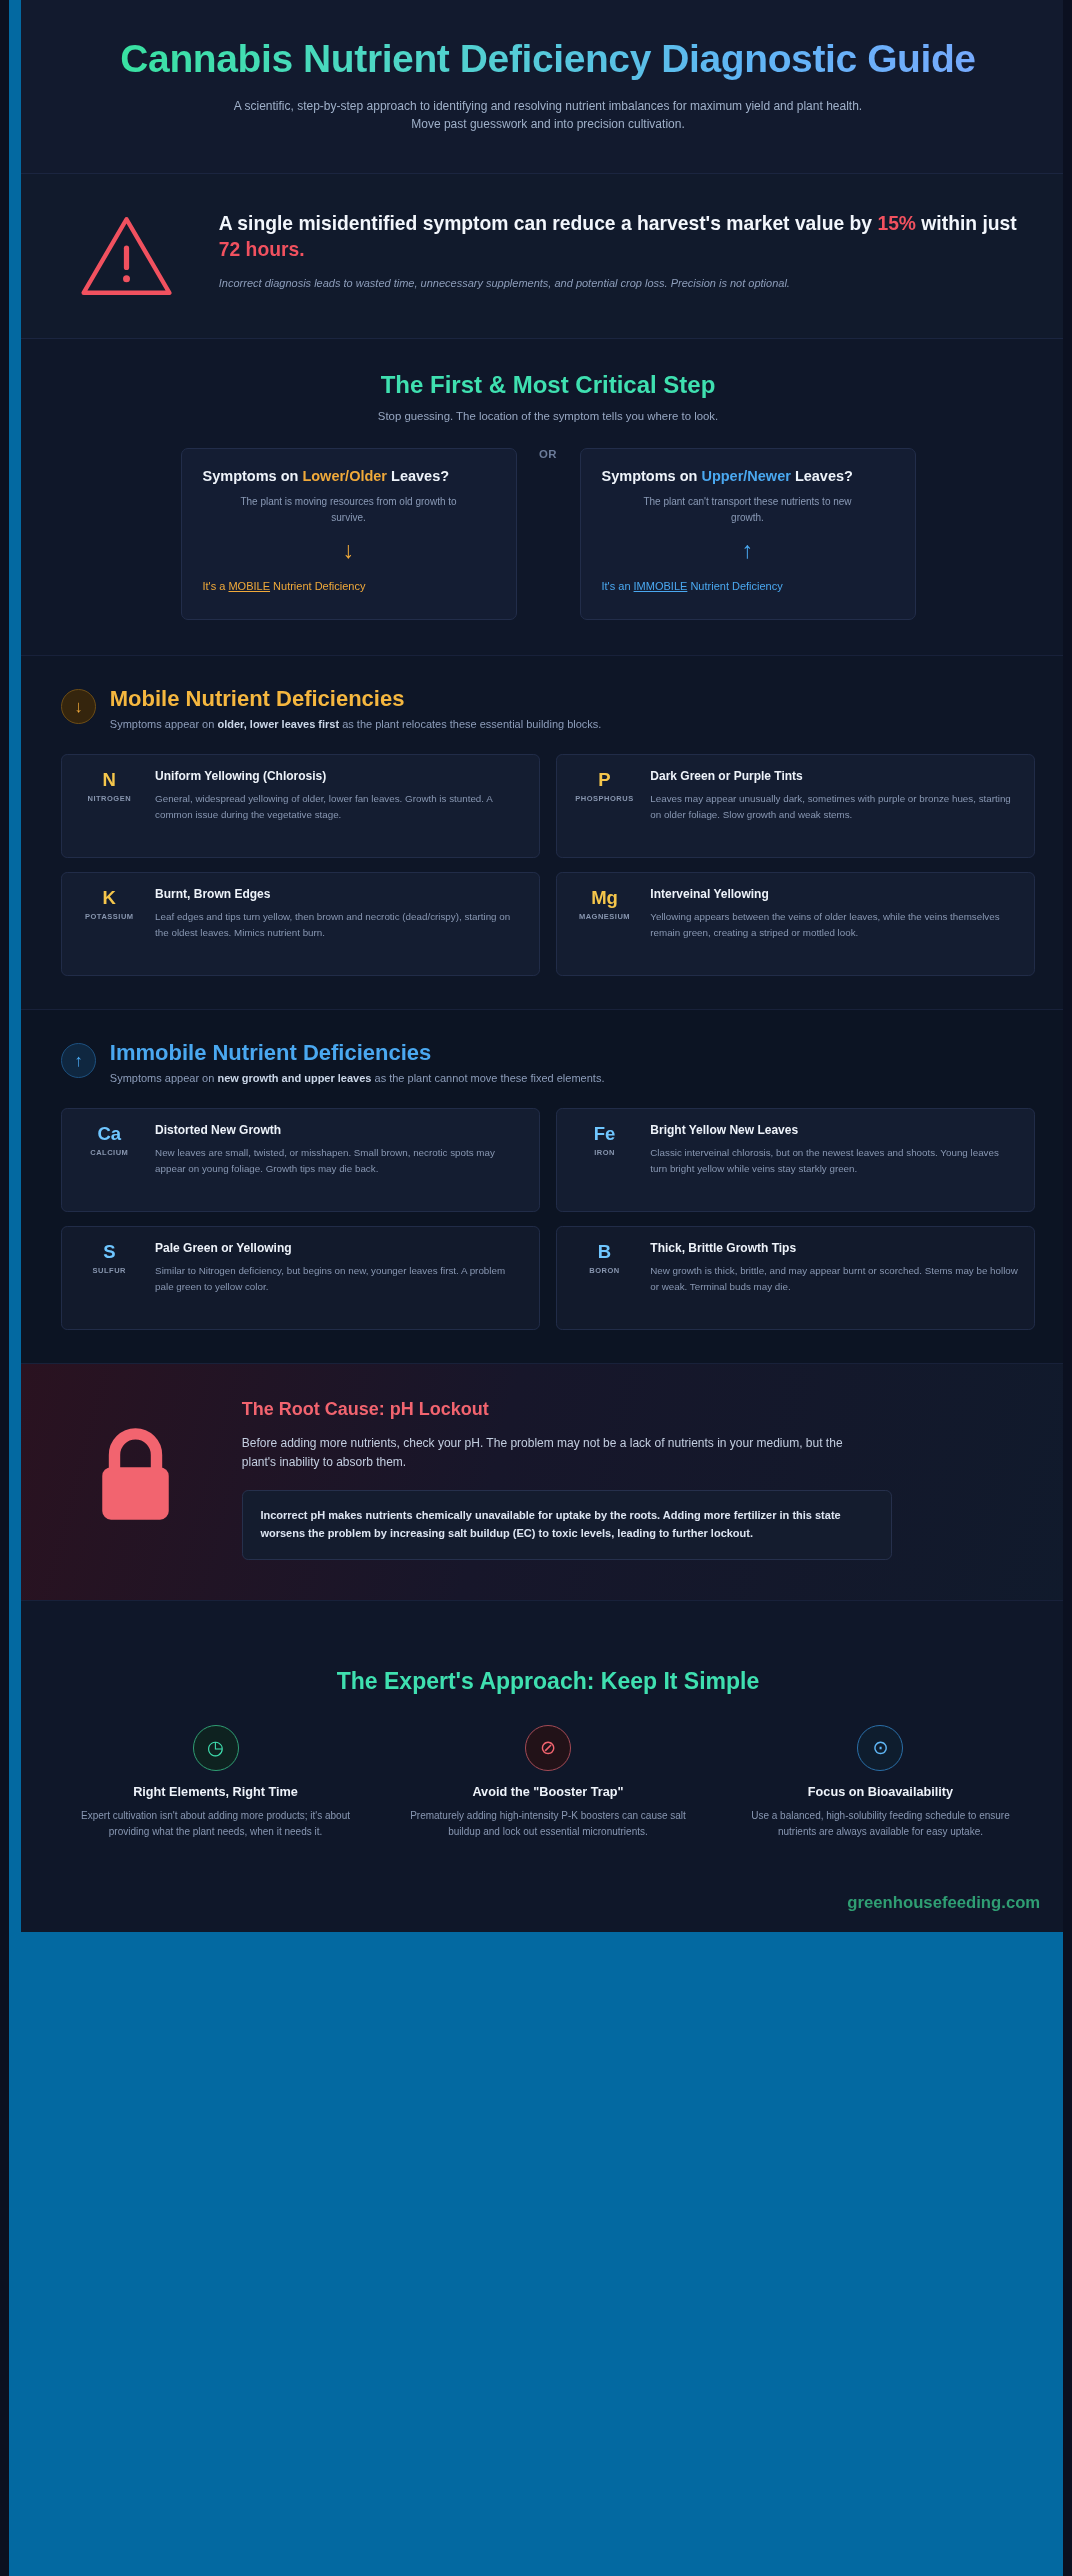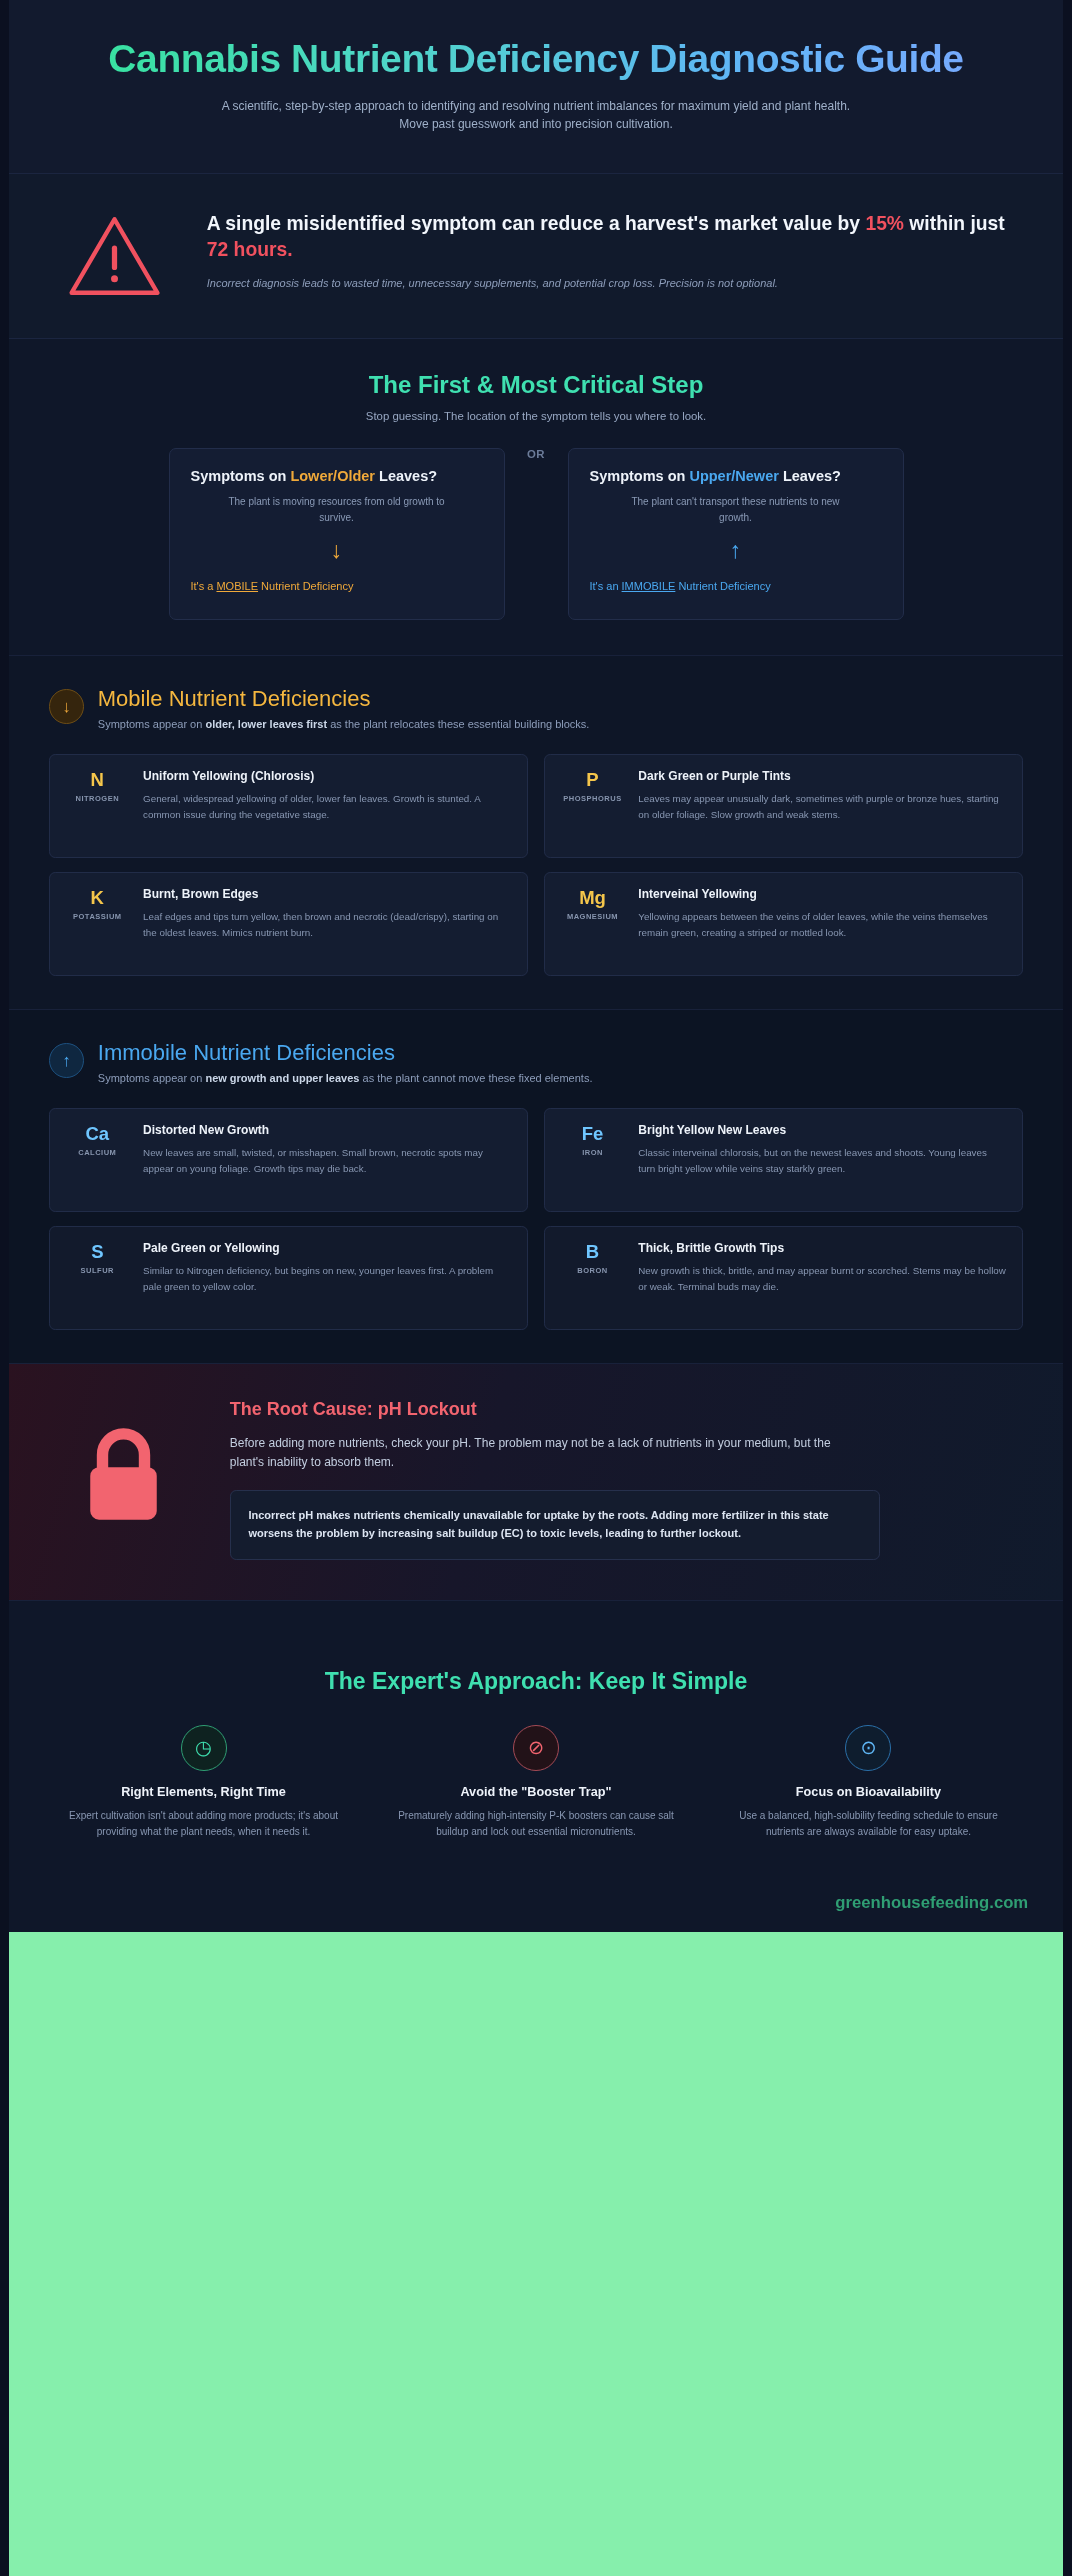--- a/index.html
+++ b/index.html
@@ -5,23 +5,24 @@
   * { box-sizing: border-box; margin: 0; padding: 0; }
   body {
     width: 1072px;
     background: #0b1020;
     font-family: "Liberation Sans", sans-serif;
     color: #e7ecf5;
   }
   .page {
     width: 1072px;
     min-height: 2576px;
-    background: #86efac;
+    background: #0369a1;
     position: relative;
     overflow: hidden;
+    padding-left: 12px;
   }
   .inner {
     width: 1072px;
     padding: 0 8.8px 0 8.8px;
   }
 
   
   .hero {
     background: #121a2e;
     padding: 37px 53px 39px 53px;
@@ -175,21 +176,21 @@
     border: 0.9px solid #6d4d16;
     color: #f0a93a;
   }
   .circle-blue {
     background: #0f2740;
     border: 0.9px solid #1d5180;
     color: #4aa8f0;
   }
   .group-title {
     font-size: 22px;
-    font-weight: normal;
+    font-weight: bold;
     line-height: 1.15;
     margin-bottom: 5.3px;
   }
   .group-title.gold { color: #f5b73f; }
   .group-title.blue { color: #4aa8f0; }
   .group-sub {
     font-size: 11px;
     color: #8d9dba;
     line-height: 1.5;
   }

